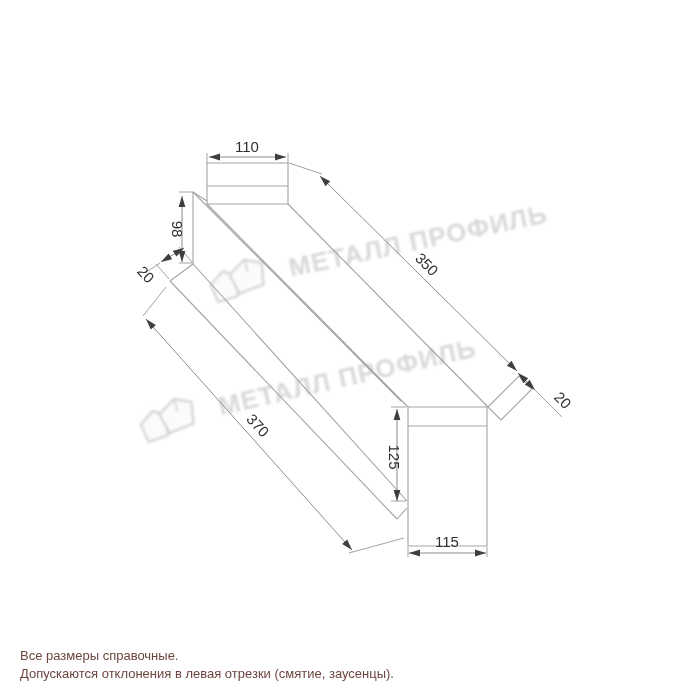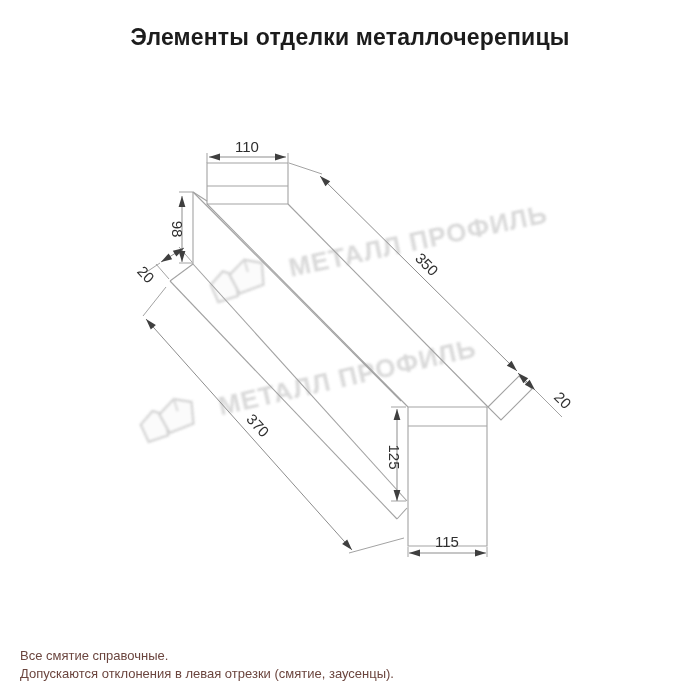--- a/index.html
+++ b/index.html
@@ -17,21 +17,20 @@
   #wm2{left:135px;top:402px;transform:rotate(-13deg);transform-origin:left center;}
   #draw{position:absolute;left:0;top:0;z-index:3;pointer-events:none;}
   .wmlayer{z-index:1;}
   svg text{font-family:"Liberation Sans", sans-serif;font-size:15px;fill:#2f2f2f;}
 </style>
 </head>
 <body>
 
 <div id="stage">
 
-  <div class="page-title">Элементы отделки металлочерепицы</div>
 
 
   <div id="wm1" class="watermark wmlayer">
     <svg width="78" height="48" viewBox="0 0 80 48">
       <path d="M6 24 L21 13 L33 20 L31 41 L10 43 Z" fill="#fbfbfb" stroke="#cfcfcf" stroke-width="2.2"></path>
       <path d="M27 18 L45 6 L62 13 L59 35 L33 39 Z" fill="#fbfbfb" stroke="#cfcfcf" stroke-width="2.2"></path>
       <path d="M45 6 L46 19" stroke="#d6d6d6" stroke-width="2"></path>
     </svg>
     <span class="wm-text">МЕТАЛЛ ПРОФИЛЬ</span>
   </div>
@@ -109,17 +108,17 @@
       <text transform="translate(142,278) rotate(47)" x="0" y="0">20</text>
       <text transform="translate(423,268) rotate(45)" x="0" y="0">350</text>
       <text transform="translate(254,429) rotate(47)" x="0" y="0">370</text>
       <text transform="translate(559,404) rotate(45)" x="0" y="0">20</text>
       <text transform="translate(389,457) rotate(90)" x="0" y="0">125</text>
       <text x="447" y="547">115</text>
     </g>
   </svg>
 
   <div class="notes">
-    <div>Все смятие справочные.</div>
+    <div>Все размеры справочные.</div>
     <div>Допускаются отклонения в левая отрезки (смятие, заусенцы).</div>
   </div>
 
 </div>
 
 </body></html>

